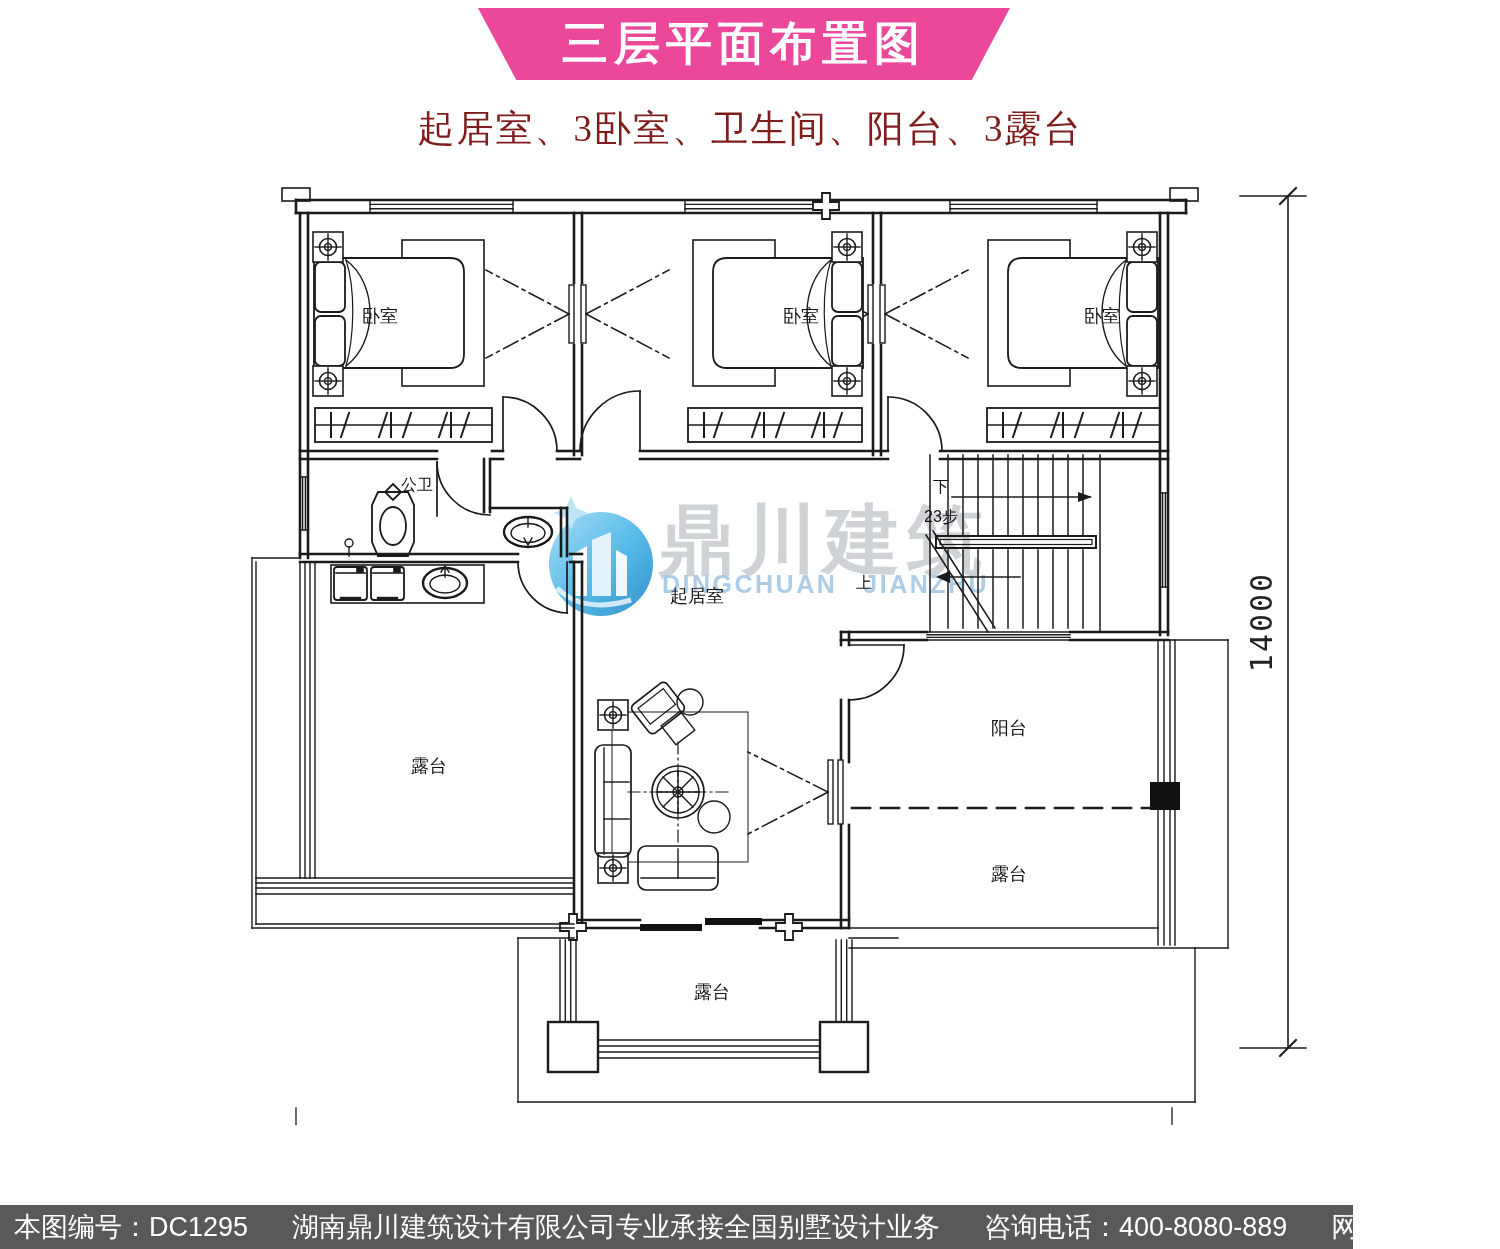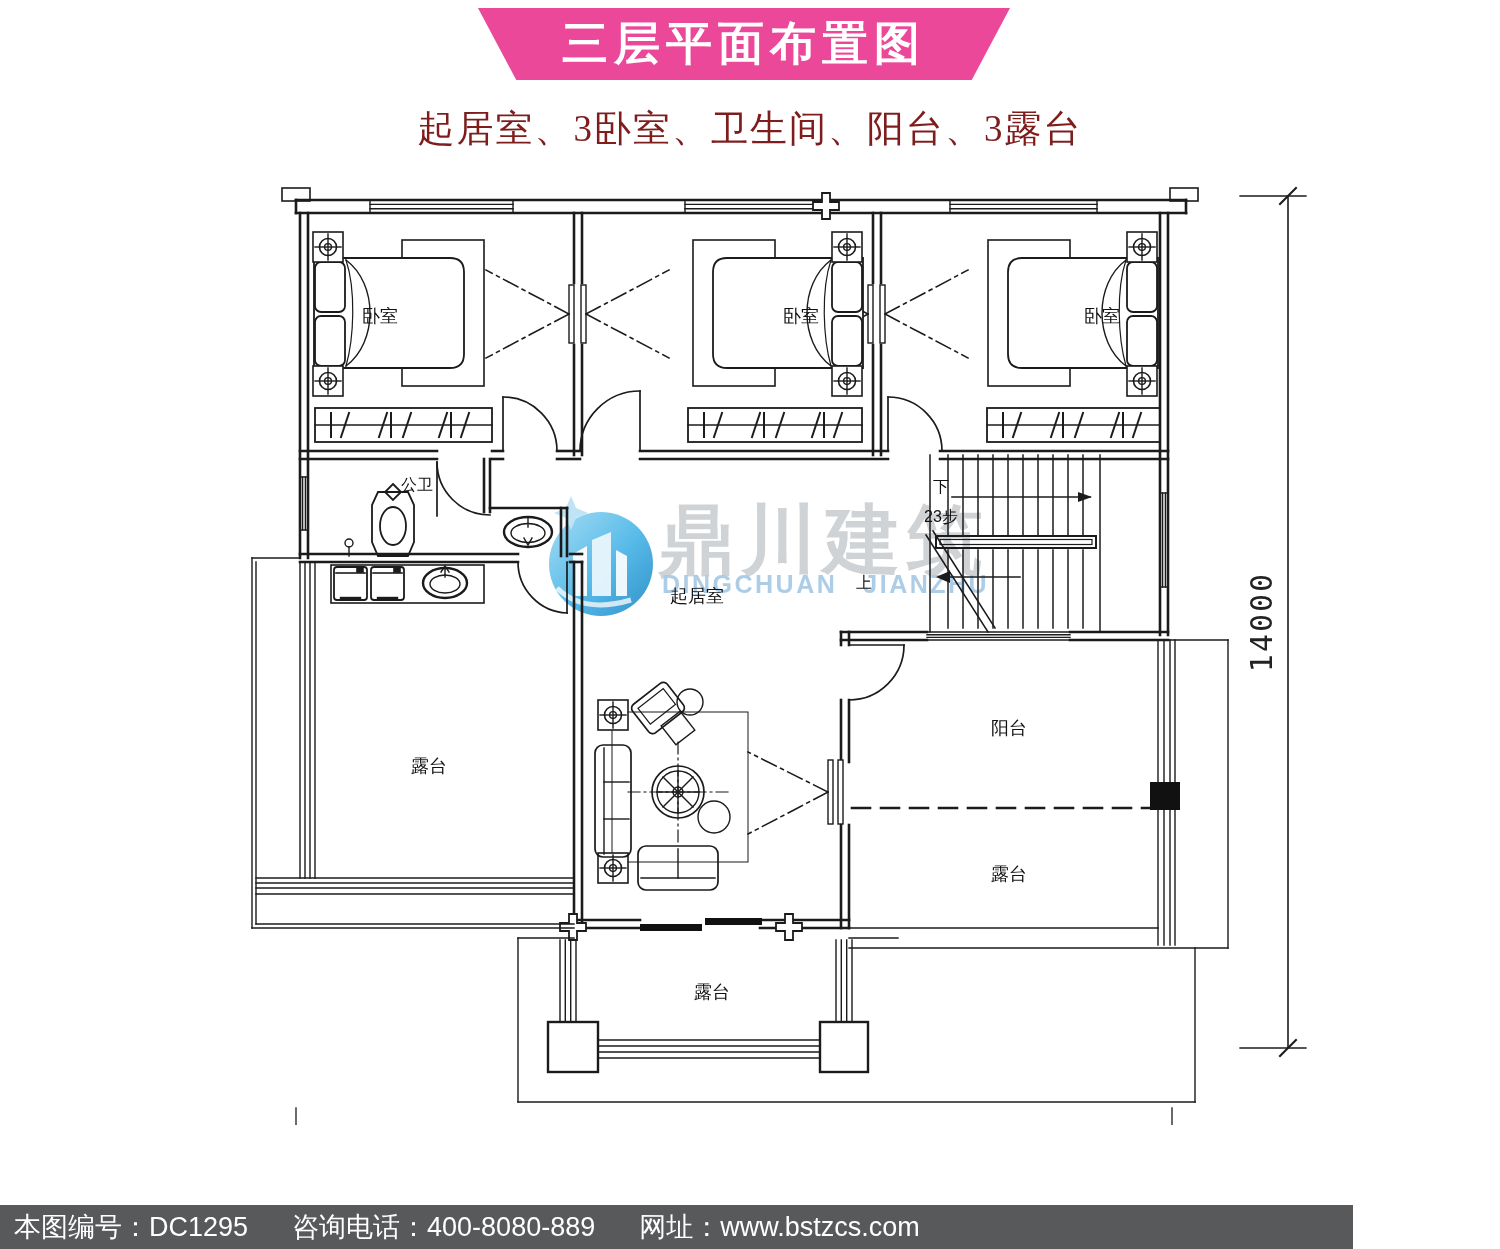--- a/index.html
+++ b/index.html
@@ -496,17 +496,18 @@
       <text x="429" y="772" text-anchor="middle">露台</text>
       <text x="712" y="998" text-anchor="middle">露台</text>
       <text x="941" y="492" text-anchor="middle" font-size="16">下</text>
       <text x="941" y="522" text-anchor="middle" font-size="16">23步</text>
       <text x="864" y="588" text-anchor="middle" font-size="16">上</text>
     </g>
   </svg>
 
   <div class="footer" style="background:#58595b;">
     <span>本图编号：DC1295</span>
+    <span class="gap">湖南鼎川建筑设计有限公司专业承接全国别墅设计业务</span>
     <span class="gap">咨询电话：400-8080-889</span>
     <span class="gap">网址：www.bstzcs.com</span>
   </div>
 
 </div>
 
 </body></html>

